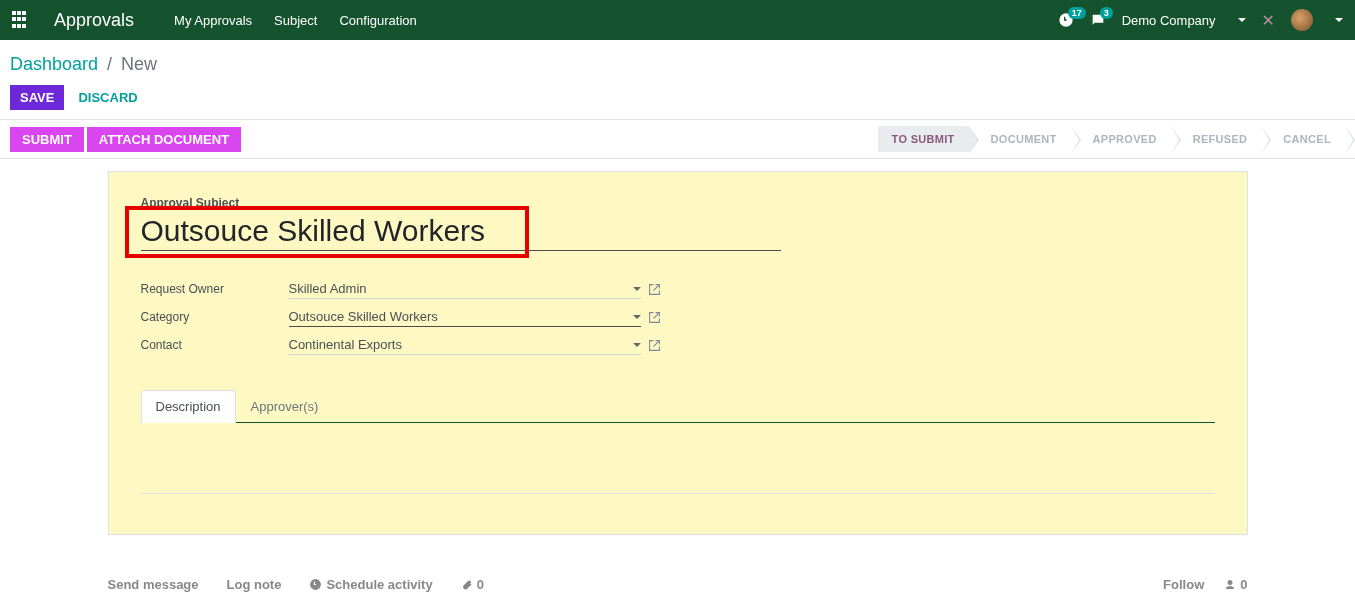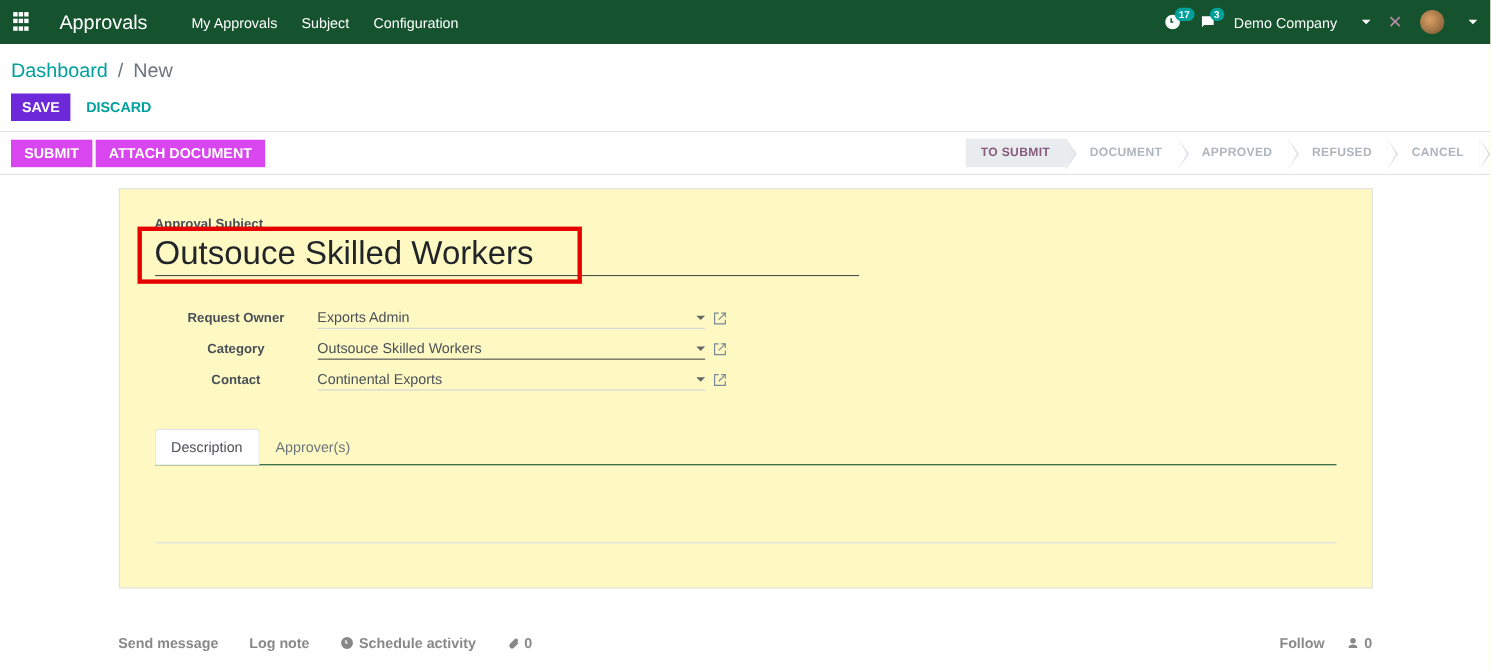--- a/index.html
+++ b/index.html
@@ -49,21 +49,21 @@
 
 
 .sheet { background: #fef9c3; border: 1px solid #dee2e6; margin: 12px auto 0 auto; padding: 24px 32px; max-width: 1140px; }
 .subject-label { font-size: 12px; font-weight: 700; color: #495057; margin-bottom: 2px; }
 .subject-wrap { position: relative; display: inline-block; width: 640px; border-bottom: 1px solid #4c4c4c; }
 .subject-input { font-size: 30px; font-weight: 500; color: #212529; border: none; outline: none; width: 100%; background: transparent; padding: 2px 0; }
 .highlight-red { position: absolute; border: 4px solid #e60000; left: -16px; top: -6px; width: 404px; height: 52px; pointer-events: none; z-index: 5; }
 
 
 .fields { margin-top: 28px; display: grid; grid-template-columns: 148px 352px 28px; row-gap: 8px; align-items: center; font-size: 13px; }
-.fields .lbl { font-weight: 700; color: #495057; font-size: 12px; text-align: center; }
+.fields .lbl { font-weight: 400; color: #495057; font-size: 12px; }
 .fields .val { border-bottom: 1px solid #ced4da; padding: 2px 0; color: #495057; display: flex; justify-content: space-between; align-items: center; cursor: pointer; }
 .fields .val.thick { border-bottom: 1px solid #4c4c4c; }
 .fields .dd-caret { width: 0; height: 0; border-left: 4px solid transparent; border-right: 4px solid transparent; border-top: 4px solid #666; }
 .fields .ext { color: #7a8899; cursor: pointer; display: flex; align-items: center; justify-content: center; }
 .fields .ext svg { stroke: #7a8899; }
 
 
 .tabs { margin-top: 34px; border-bottom: 1px solid #14532d; display: flex; }
 .tab { padding: 8px 14px; font-size: 13px; color: #6c757d; cursor: pointer; border: 1px solid transparent; position: relative; top: 1px; }
 .tab.active { color: #495057; border: 1px solid #dee2e6; border-bottom-color: #fff; background: #fff; border-radius: 3px 3px 0 0; }
@@ -157,21 +157,21 @@
     <div class="sheet">
       <div class="subject-label">Approval Subject</div>
       <div class="subject-wrap">
         <input class="subject-input" type="text" value="Outsouce Skilled Workers" style="">
         <div class="highlight-red"></div>
       </div>
 
       <div class="fields">
         <div class="lbl">Request Owner</div>
         <div class="val">
-            <span>Exports Admin</span>
+            <span>Skilled Admin</span>
             <span class="dd-caret"></span>
           </div>
         <div class="ext">
             <svg width="13" height="13" viewBox="0 0 24 24" fill="none" stroke-width="2">
               <path d="M14 3h7v7"></path>
               <path d="M10 14 21 3"></path>
               <path d="M21 14v7H3V3h7"></path>
             </svg>
           </div>
 

